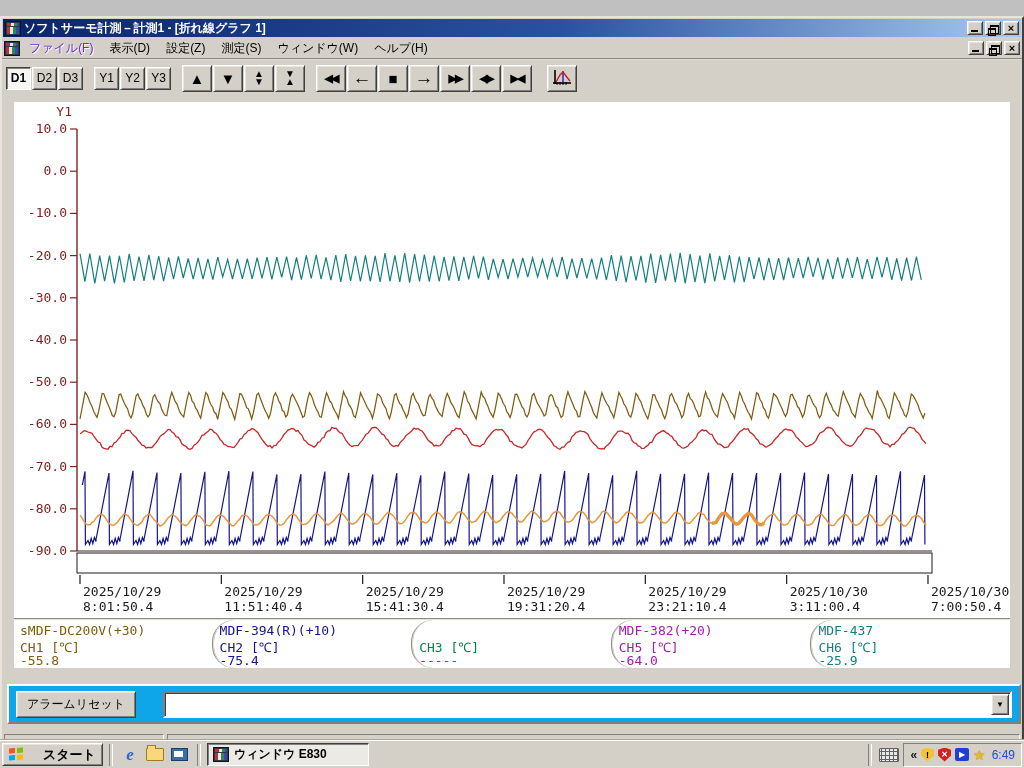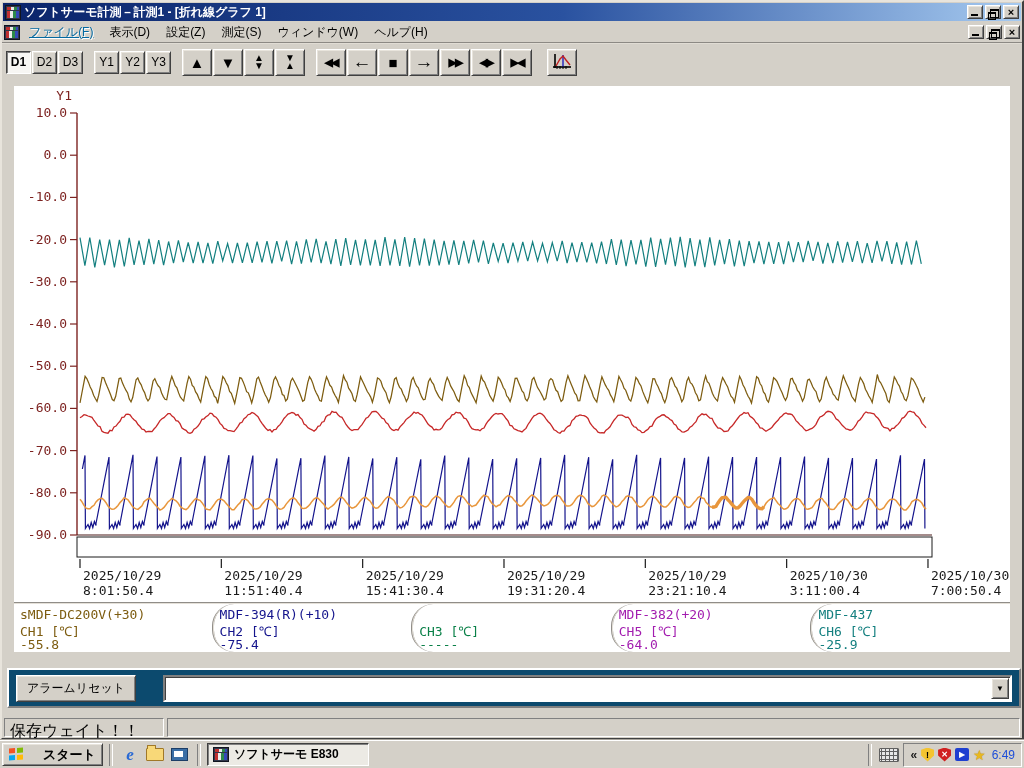--- a/index.html
+++ b/index.html
@@ -5,21 +5,21 @@
   html,body{margin:0;padding:0;}
   #screen{position:relative;width:1024px;height:768px;overflow:hidden;background:#c0c0c0;
           font-family:"Liberation Sans",sans-serif;-webkit-font-smoothing:none;}
   
   .raised{border:1px solid;border-color:#fff #404040 #404040 #fff;
           box-shadow:inset 1px 1px 0 #e8e4dc, inset -1px -1px 0 #808080;background:#d4d0c8;}
   .pressed{border:1px solid;border-color:#404040 #fff #fff #404040;
           box-shadow:inset 1px 1px 0 #808080;background:#f7f6f3;font-weight:bold;}
   .sunken{border:1px solid;border-color:#808080 #fff #fff #808080;}
   
-  .window{position:absolute;left:0;top:0;width:1024px;height:740px;background:#d4d0c8;
+  .window{position:absolute;left:0;top:16px;width:1024px;height:740px;background:#d4d0c8;
           border:2px solid;border-color:#e8e4dc #404040 #404040 #e8e4dc;box-sizing:border-box;}
   .titlebar{height:18px;margin:1px;background:linear-gradient(90deg,#0a246a 0%,#2a52a0 55%,#a6caf0 100%);
             display:flex;align-items:center;padding:0 2px;gap:3px;}
   .title-text{color:#fff;font-weight:bold;font-size:12px;line-height:18px;white-space:nowrap;flex:1;}
   .win-btns{display:flex;gap:2px;margin-left:auto;}
   .wbtn{width:16px;height:14px;padding:0;position:relative;cursor:default;
         display:flex;align-items:center;justify-content:center;font-size:10px;font-weight:bold;color:#000;}
   .glyph-min{position:absolute;left:3px;bottom:2px;width:7px;height:2px;background:#000;}
   .glyph-restore{position:absolute;left:4px;top:3px;width:7px;height:6px;border:1px solid #000;border-top-width:2px;background:#d4d0c8;}
   .glyph-restore:before{content:"";position:absolute;left:-3px;top:1px;width:6px;height:5px;border:1px solid #000;border-top-width:2px;}
@@ -27,21 +27,21 @@
   
   .app-icon{position:relative;width:16px;height:15px;background:#30364a;border:1px solid #10141f;box-sizing:border-box;flex:0 0 auto;}
   .app-icon .tstripe{position:absolute;left:1px;right:1px;top:1px;height:3px;
       background:linear-gradient(90deg,#c03030 0 30%,#e8e8e8 30% 55%,#2d8a4a 55% 80%,#3548b8 80% 100%);}
   .app-icon .bars{position:absolute;left:1px;right:1px;bottom:1px;height:7px;
       background:linear-gradient(90deg,#c03030 0 24%,#ececec 24% 48%,#2d8a4a 48% 74%,#3548b8 74% 100%);}
   .app-icon .mid{position:absolute;left:1px;right:1px;top:5px;height:2px;background:#e8e8e8;}
   
   .menubar{height:20px;display:flex;align-items:center;padding:0 2px;gap:1px;border-bottom:2px groove #e0dcd4;}
   .menu-item{font-size:12px;padding:2px 8px;color:#000;white-space:nowrap;}
-  .menu-item.disabled{color:#0369a1;text-shadow:1px 1px 0 #fff;text-decoration:underline;}
+  .menu-item.disabled{color:#6d28d9;text-shadow:1px 1px 0 #fff;}
   
   .toolbar{height:32px;display:flex;align-items:center;padding:2px 4px;border-bottom:2px groove #e0dcd4;}
   .tb-text{width:25px;height:23px;font-size:12px;font-family:"Liberation Sans",sans-serif;padding:0;margin-right:1px;}
   .tb-icon{width:30px;height:27px;padding:0;margin-right:1px;display:flex;align-items:center;justify-content:center;
            font-weight:bold;color:#000;}
   .tb-gap{width:10px;}
   .glyph{font-size:15px;line-height:15px;}
   .glyph.sm{font-size:11px;letter-spacing:-2px;}
   .glyph.arrow{font-size:19px;line-height:16px;}
   .stackcol{display:flex;flex-direction:column;align-items:center;}
@@ -50,21 +50,21 @@
   .client{position:absolute;left:0;right:0;top:74px;bottom:0;background:#d4d0c8;}
   .chart-panel{position:absolute;left:12px;top:10px;width:996px;height:566px;background:#fff;}
   svg text{font-family:"DejaVu Sans Mono",monospace;}
   .legend{position:absolute;left:0;top:516px;width:996px;height:50px;display:flex;
           border-top:2px groove #e4e0d8;background:#fff;box-sizing:border-box;}
   .legend-cell{flex:1 1 0;padding:3px 0 0 6px;font-family:"DejaVu Sans Mono",monospace;font-size:13px;overflow:hidden;}
   .legend-cell + .legend-cell{border-left:2px groove #e4e0d8;border-radius:22px;}
   .legend-line{height:15px;white-space:nowrap;}
   
   .alarm-row{position:absolute;left:5px;top:592px;width:1014px;height:40px;box-sizing:border-box;
-             border:2px solid;border-color:#fff #808080 #808080 #fff;background:#0c4a6e;
+             border:2px solid;border-color:#fff #808080 #808080 #fff;background:#0ea5e9;
              display:flex;align-items:center;padding:0 7px;gap:27px;}
   .alarm-btn{height:27px;padding:0 10px;font-size:12px;font-family:"Liberation Sans",sans-serif;}
   .combo{flex:1;height:27px;background:#fff;border:2px solid;border-color:#808080 #fff #fff #808080;
          box-shadow:inset 1px 1px 0 #404040;display:flex;align-items:center;box-sizing:border-box;}
   .combo-field{flex:1;font-size:12px;padding:0 4px;color:#000;}
   .combo-arrow{width:18px;height:21px;margin-right:1px;display:flex;align-items:center;justify-content:center;
                font-size:8px;color:#000;padding:0;}
   
   .statusbar{position:absolute;left:1px;right:1px;top:640px;height:23px;display:flex;gap:3px;padding:2px 1px;box-sizing:border-box;}
   .status-cell{font-size:16px;padding:2px 5px;white-space:nowrap;color:#000;}
@@ -347,21 +347,21 @@
     <button class="ql-btn">
         <span class="desk"></span>
       </button>
     <div class="tb-sep"></div>
     <button class="task-btn active">
       <span class="app-icon" style="display:inline-block;">
           <span class="tstripe" style="position:absolute;"></span>
           <span class="mid" style="position:absolute;"></span>
           <span class="bars" style="position:absolute;"></span>
         </span>
-      <span>ソフトサーモ  E830</span>
+      <span>ウィンドウ  E830</span>
     </button>
     <div class="tray-wrap">
       <div class="tb-sep"></div>
       <div class="kbd-icon"></div>
       <div class="tray">
         <span class="chevron">«</span>
         <span class="shield warn">!</span>
         <span class="shield alert">✕</span>
         <span class="playico">▶</span>
         <span class="starico">★</span>

